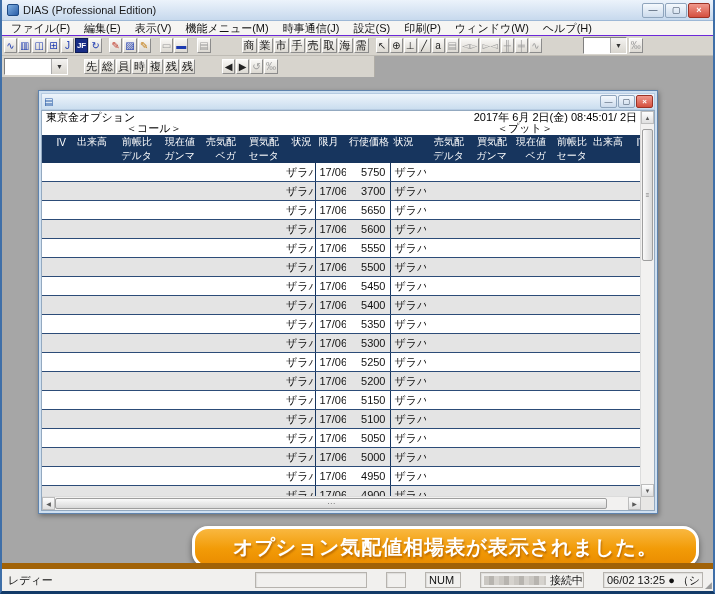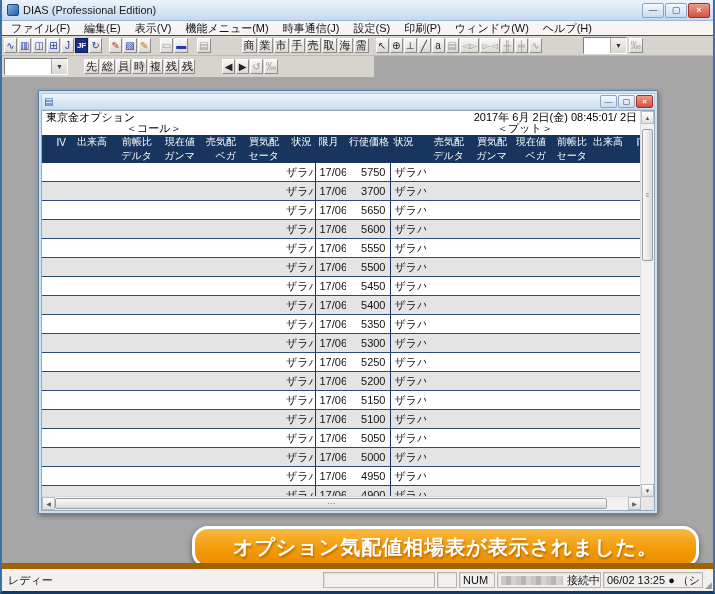--- a/index.html
+++ b/index.html
@@ -95,21 +95,21 @@
   .callout{position:absolute;left:190px;top:449px;width:507px;height:42px;box-sizing:border-box;
     border:3px solid #fff;border-radius:16px;
     background:linear-gradient(var(--callout-top,#f9b840),#f29b07 55%,var(--callout-bottom,#ea8c00));
     box-shadow:0 3px 6px rgba(0,0,0,.45);display:flex;align-items:center;justify-content:center;}
   .callout-text{font-size:20px;font-weight:bold;color:#fff;letter-spacing:1px;white-space:nowrap;
     text-shadow:1px 2px 2px rgba(140,70,0,.55);}
   
   .statusbar{height:22px;flex:0 0 auto;background:#f1f0ee;border-top:6px solid #a16207;
     display:flex;align-items:center;font-size:11px;padding:0 2px;position:relative;}
   .sb-ready{padding-left:4px;color:#111;}
-  .sb-panels{margin-left:auto;display:flex;gap:2px;align-items:flex-end;margin-right:8px;}
+  .sb-panels{margin-left:auto;display:flex;gap:19px;align-items:flex-end;margin-right:8px;}
   .sb-panel{height:16px;box-sizing:border-box;border:1px solid #b6b3ae;background:#f1f0ee;
     box-shadow:inset 1px 1px 1px rgba(0,0,0,.08);display:flex;align-items:center;padding:0 3px;
     font-size:11px;white-space:nowrap;overflow:hidden;color:#111;}
   .masked{width:62px;height:9px;margin-right:4px;flex:0 0 auto;
     background:repeating-linear-gradient(90deg,#cac7c2 0 5px,#b7b4af 5px 10px,#d6d3ce 10px 15px);}
   .sb-grip{position:absolute;right:1px;bottom:1px;font-size:9px;color:#9a9a9a;line-height:1;}
 </style>
 </head>
 <body>
 

